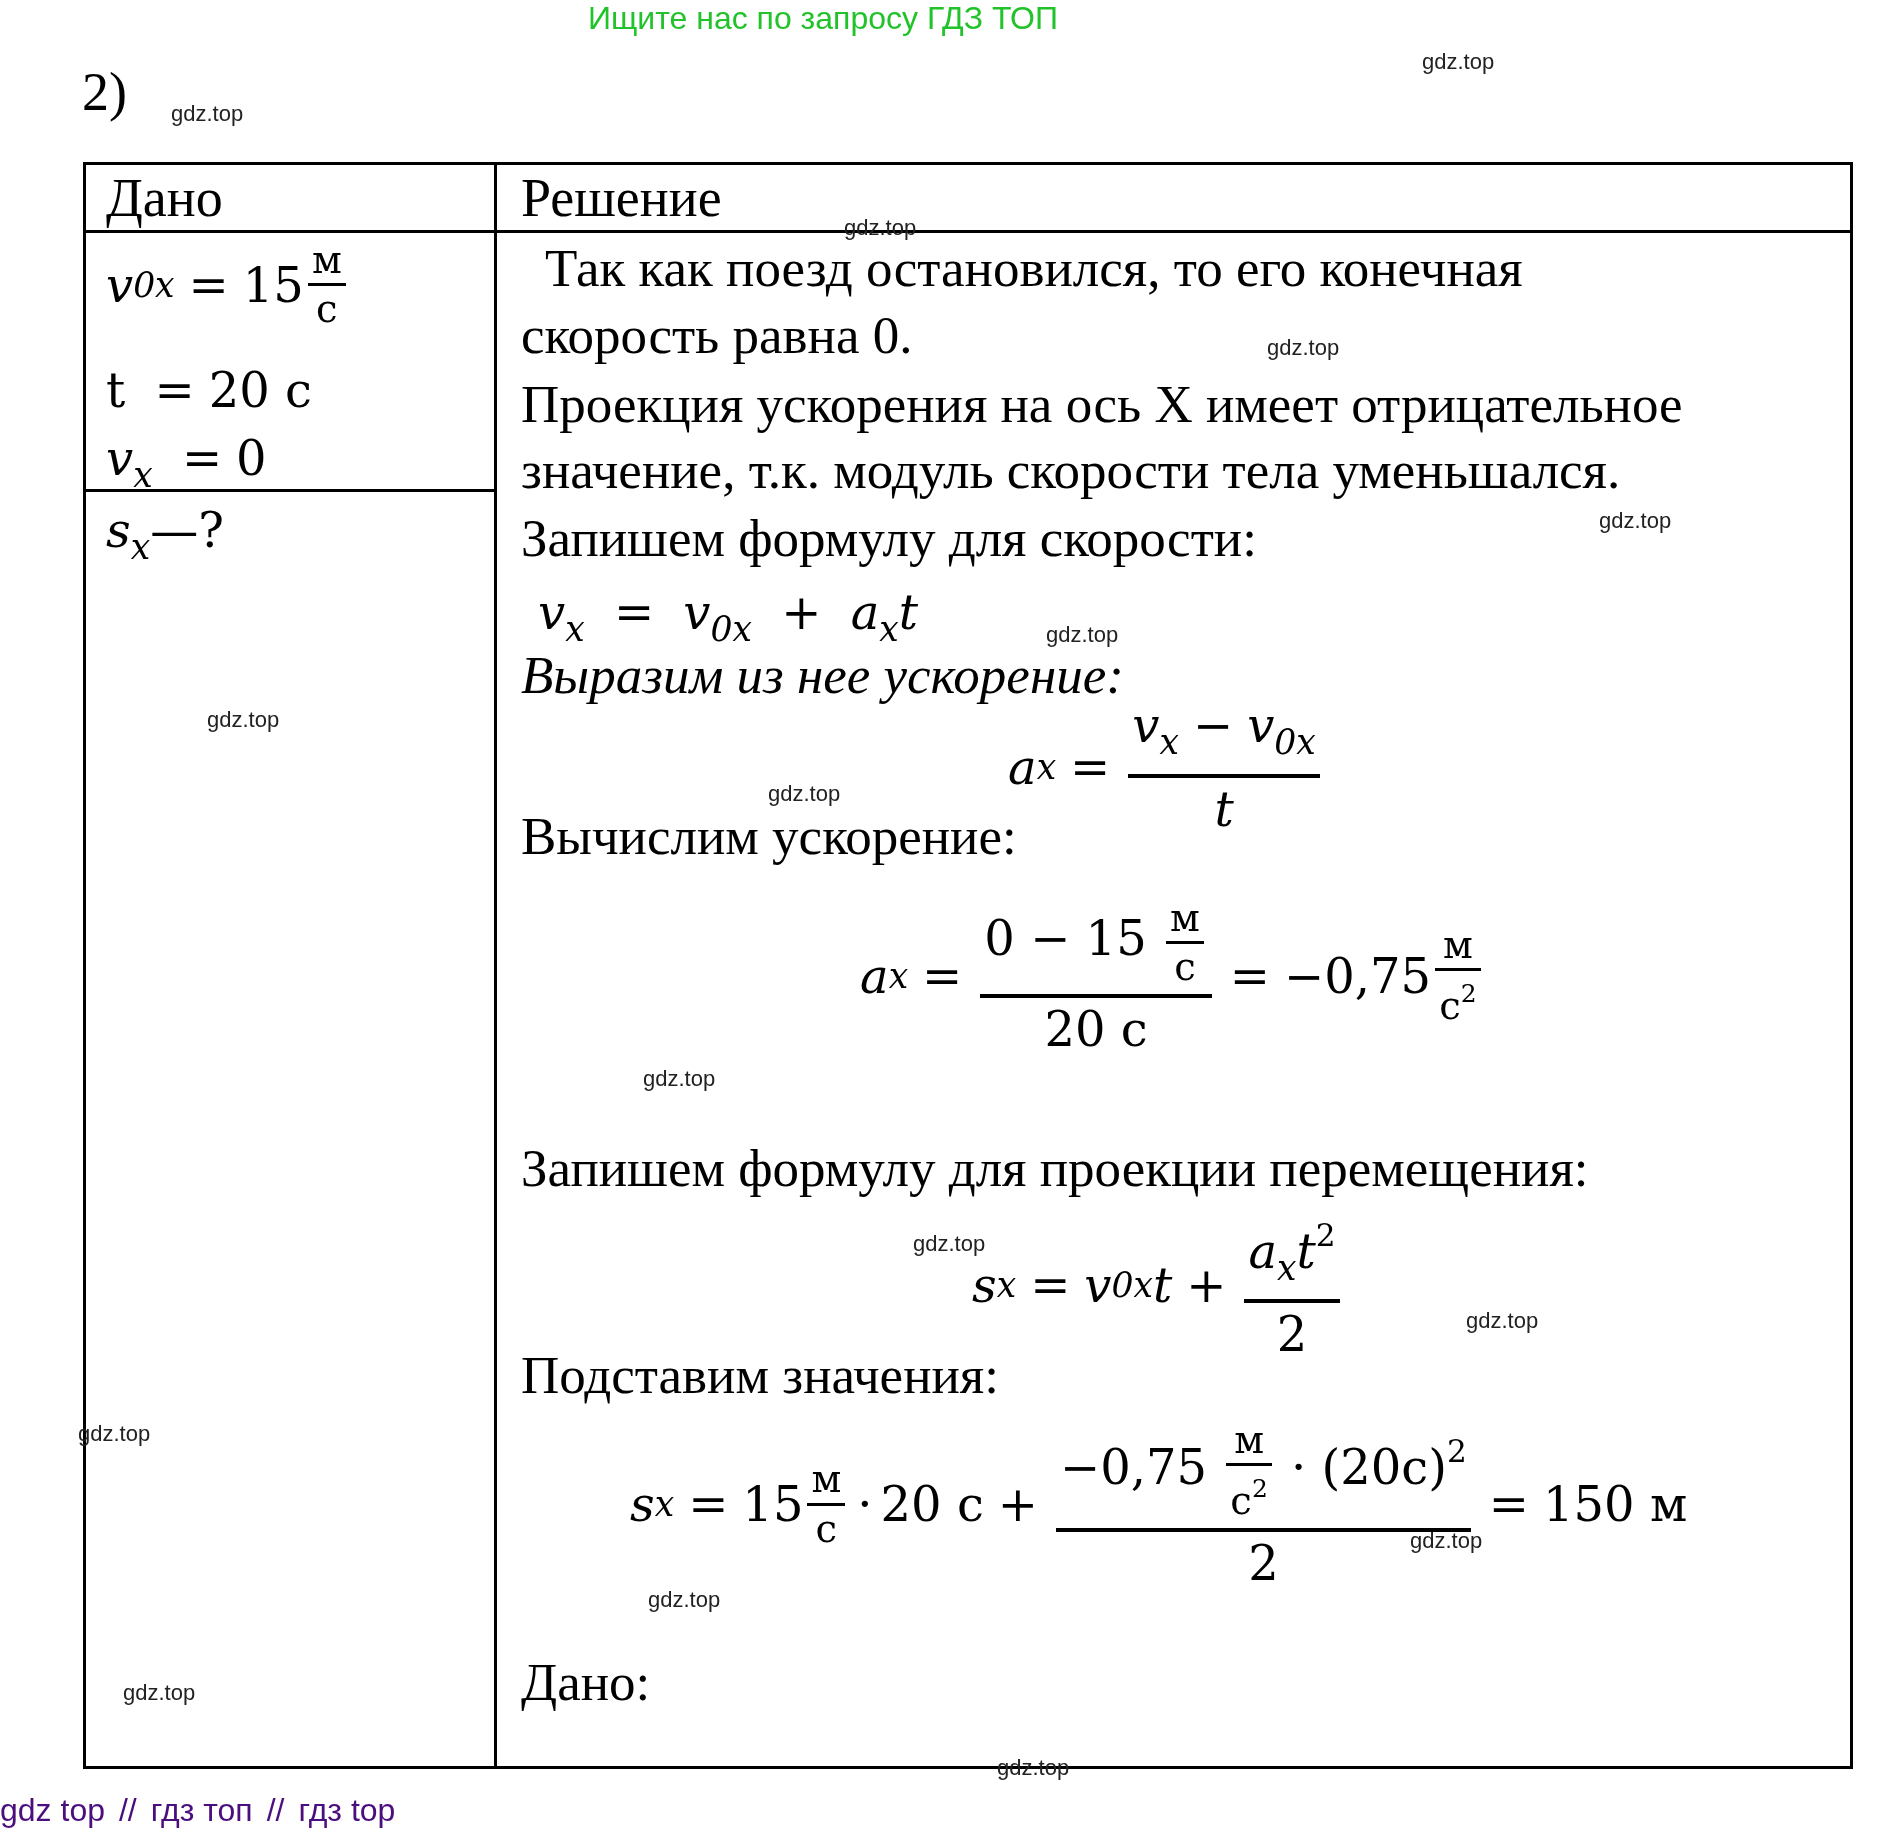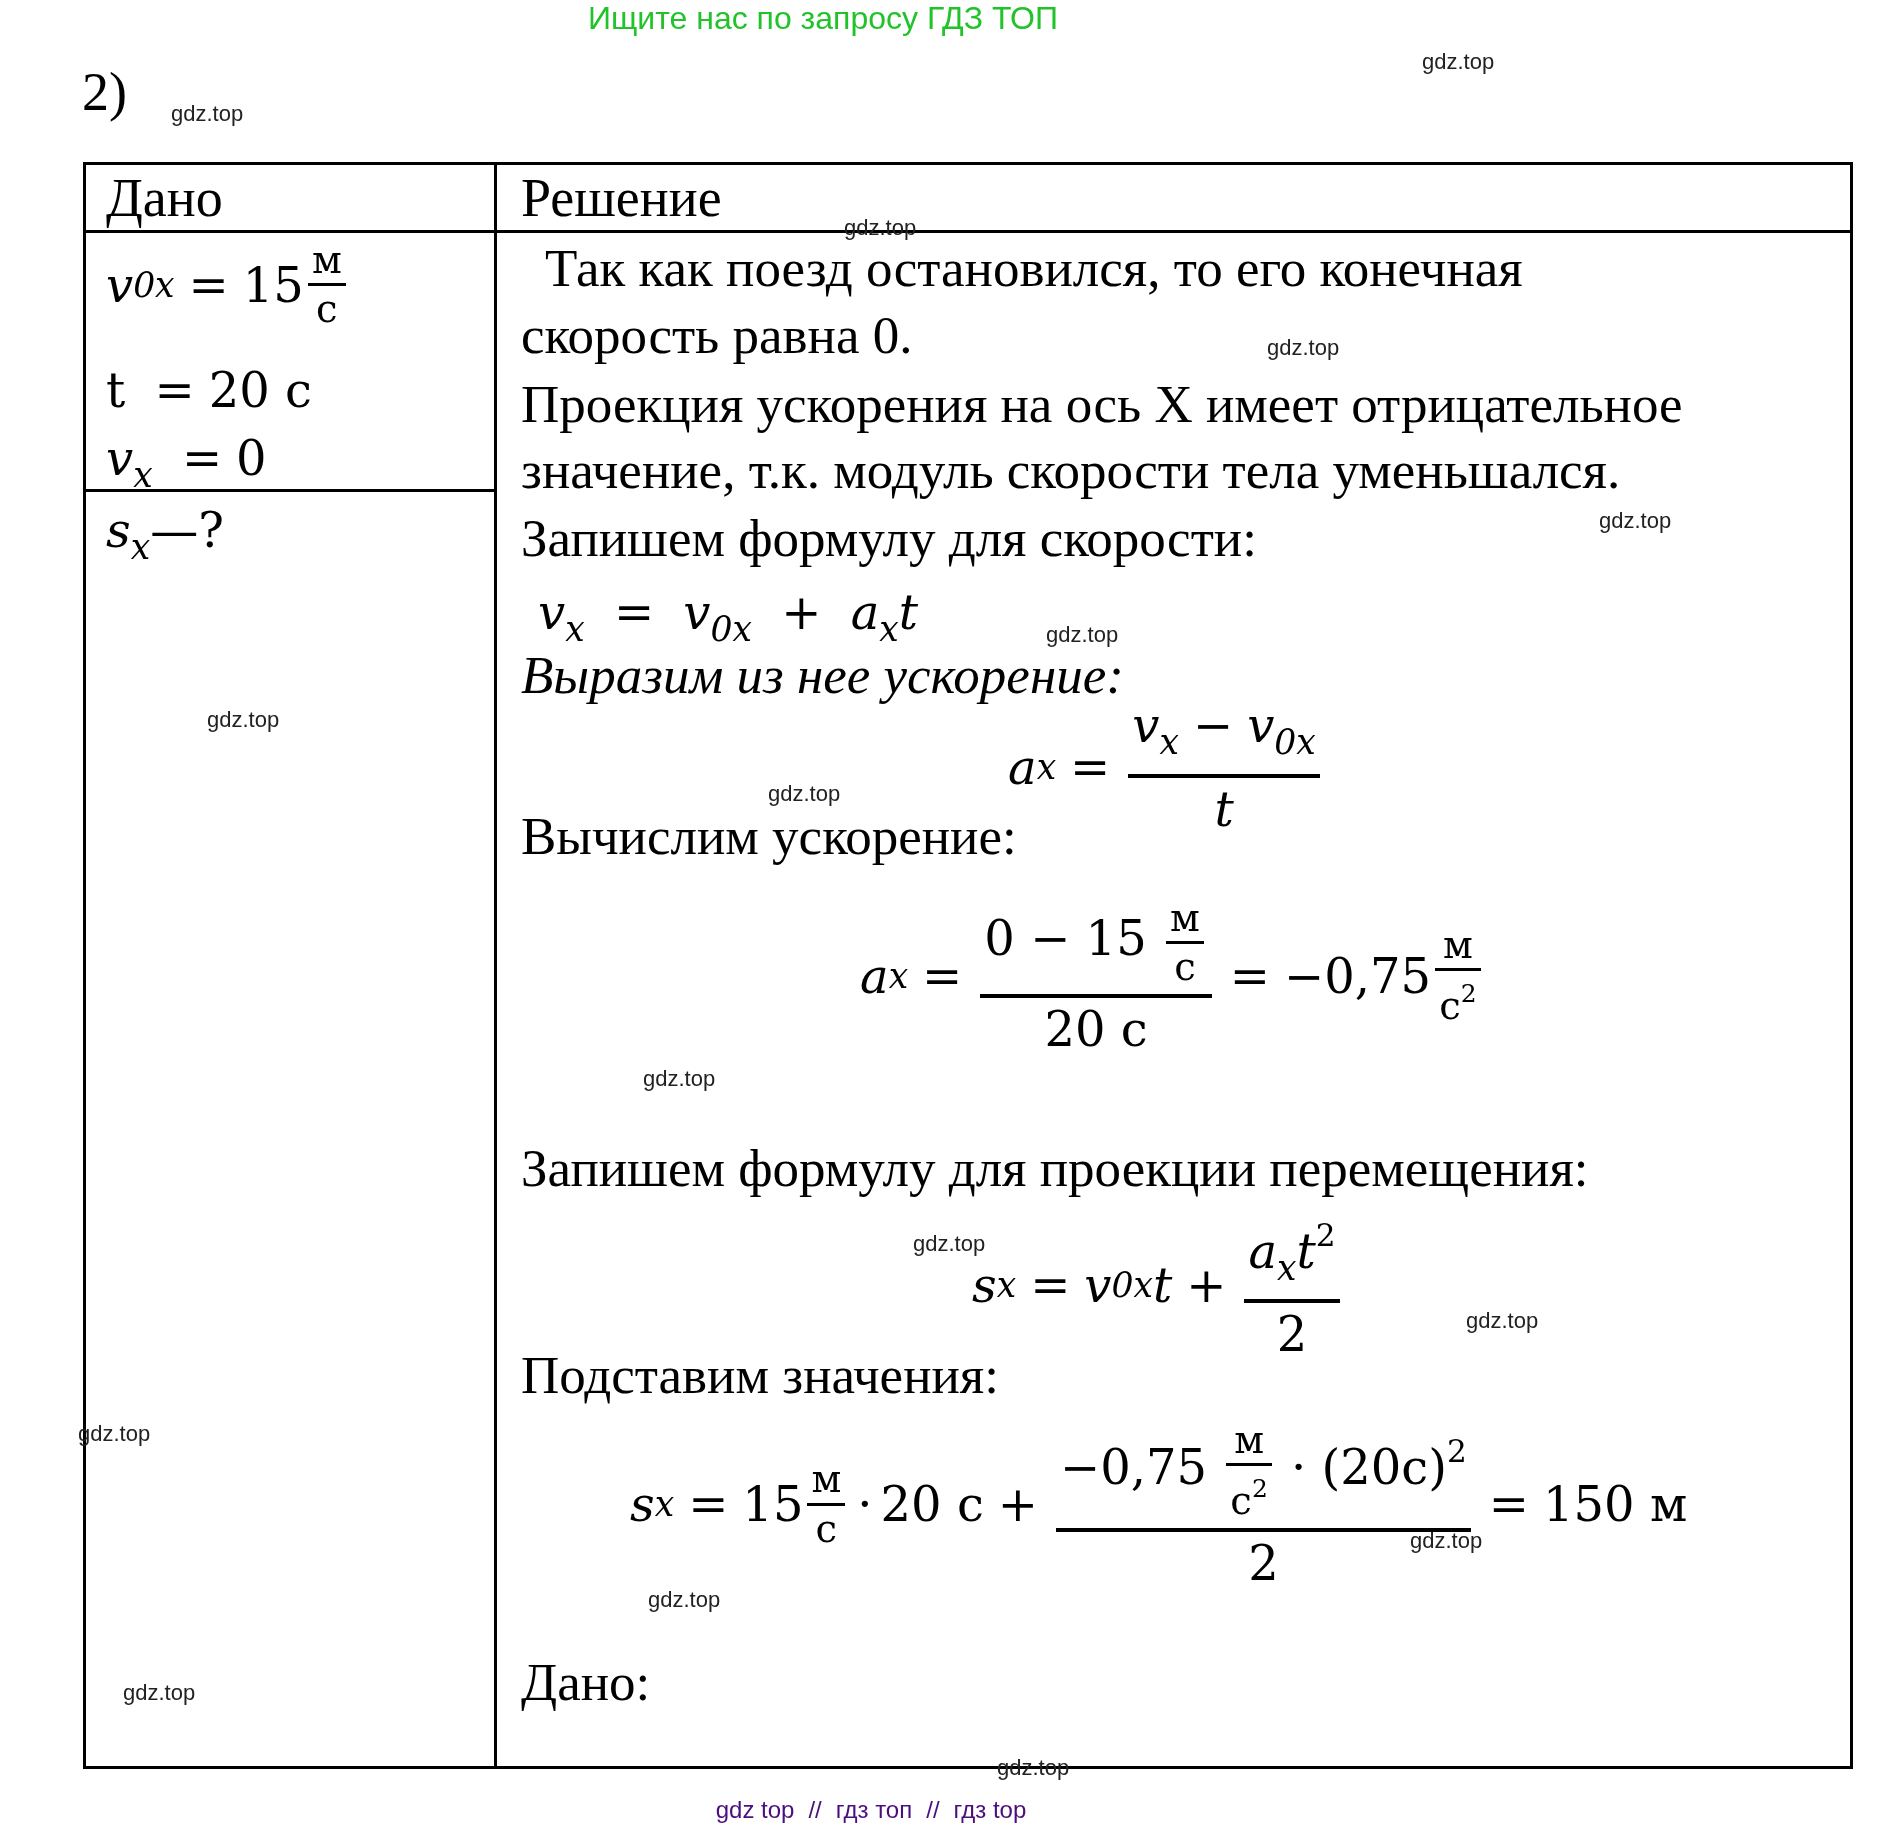--- a/index.html
+++ b/index.html
@@ -1,19 +1,19 @@
 <!DOCTYPE html>
 <html><head>
 <meta charset="utf-8">
 <style>
   html, body { margin: 0; padding: 0; background: #ffffff; }
   body { width: 1889px; height: 1836px; position: relative; overflow: hidden; font-family: "Liberation Serif", serif; color: #000; }
   .abs { position: absolute; white-space: nowrap; }
   .banner { left: 0; width: 1646px; top: 0; text-align: center; font-family: "Liberation Sans", sans-serif; font-size: 32px; color: #22c32a; line-height: 36px; }
-  .footer { left: 0; width: 1742px; top: 1790px; text-align: center; font-family: "Liberation Sans", sans-serif; font-size: 24px; color: #4b0e7e; line-height: 40px; }
+  .footer { left: 0; width: 1742px; top: 1790px; text-align: left; font-family: "Liberation Sans", sans-serif; font-size: 32px; color: #4b0e7e; line-height: 40px; }
   .footer .sep { margin: 0 14px; }
   .num { left: 82px; top: 62px; font-size: 54px; line-height: 60px; }
   .wm { font-family: "Liberation Sans", sans-serif; font-size: 22px; color: #222; line-height: 32px; }
 
   .table-frame { position: absolute; left: 83px; top: 162px; width: 1770px; height: 1607px; border: 3px solid #000; box-sizing: border-box; }
   .vline { position: absolute; left: 494px; top: 162px; width: 3px; height: 1607px; background: #000; }
   .hline-head { position: absolute; left: 83px; top: 230px; width: 1770px; height: 3px; background: #000; }
   .hline-given { position: absolute; left: 83px; top: 489px; width: 414px; height: 3px; background: #000; }
 
   .hdr { font-size: 54px; line-height: 60px; }

